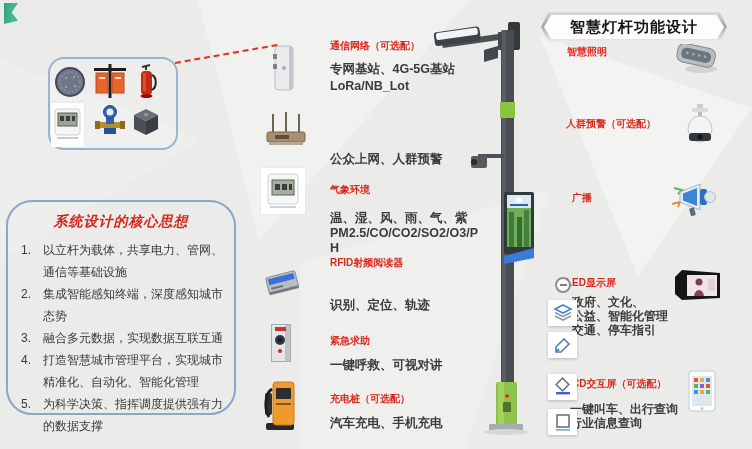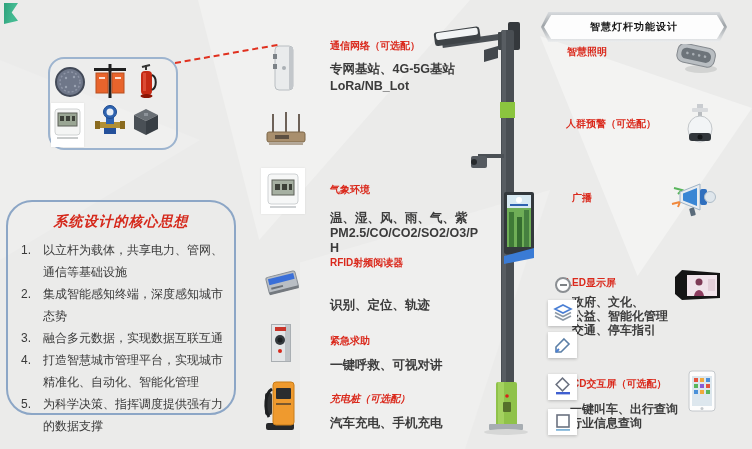--- a/index.html
+++ b/index.html
@@ -51,21 +51,21 @@
   .badge{
     position:absolute;left:541px;top:12px;width:186px;height:30px;
     background:linear-gradient(180deg,#d9dcdf 0%,#9fa4a8 45%,#eceeef 100%);
     clip-path:polygon(4% 0%,96% 0%,100% 50%,96% 100%,4% 100%,0% 50%);
     filter:drop-shadow(0 1px 1px rgba(0,0,0,.25));
   }
   .badge-inner{
     position:absolute;left:3px;top:3px;right:3px;bottom:3px;background:#fdfdfd;
     clip-path:polygon(4% 0%,96% 0%,100% 50%,96% 100%,4% 100%,0% 50%);
     display:flex;align-items:center;justify-content:center;
-    font-size:10px;font-weight:bold;color:#141414;letter-spacing:1px;
+    font-size:15px;font-weight:bold;color:#141414;letter-spacing:1px;
   }
   
   .tool-btn{
     position:absolute;left:548px;width:29px;background:#fff;
     box-shadow:0 1px 3px rgba(0,0,0,.22);
     display:flex;align-items:center;justify-content:center;cursor:pointer;
   }
   .circle-minus{
     position:absolute;left:555px;top:277px;width:12px;height:12px;border-radius:50%;
     background:#fdfdfd;border:2px solid #8b8f93;display:flex;align-items:center;justify-content:center;cursor:pointer;
@@ -234,33 +234,34 @@
       <rect x="13" y="24" width="15" height="2" fill="#2b2d2f" opacity=".6"></rect>
       <rect x="2" y="14" width="7" height="22" rx="2" fill="#2e3032"></rect>
       <path d="M9 10 C2 14 1 30 6 38" stroke="#1d1f21" stroke-width="3" fill="none"></path>
     </svg>
   </div>
 
   <div class="feat-title" style="left:330px;top:39px;">通信网络（可选配）</div>
   <div class="feat-desc" style="left:330px;top:61px;">专网基站、4G-5G基站
 LoRa/NB_Lot</div>
 
+  <div class="feat-desc" style="left:330px;top:151px;">公众上网、人群预警</div>
 
   <div class="feat-title" style="left:330px;top:183px;">气象环境</div>
   <div class="feat-desc lh15" style="left:330px;top:211px;">温、湿、风、雨、气、紫
 PM2.5/CO/CO2/SO2/O3/P
 H</div>
 
   <div class="feat-title" style="left:330px;top:256px;">RFID射频阅读器</div>
   <div class="feat-desc" style="left:330px;top:297px;">识别、定位、轨迹</div>
 
   <div class="feat-title" style="left:330px;top:334px;">紧急求助</div>
   <div class="feat-desc" style="left:330px;top:357px;">一键呼救、可视对讲</div>
 
-  <div class="feat-title" style="left:330px;top:392px;font-style:italic;">充电桩（可选配）</div>
+  <div class="feat-title" style="left:330px;top:392px;">充电桩（可选配）</div>
   <div class="feat-desc" style="left:330px;top:415px;">汽车充电、手机充电</div>
 
   <div style="position:absolute;left:428px;top:18px;">
     <svg width="112" height="418" viewBox="0 0 112 418">
 
       <g>
         <rect x="14" y="24" width="64" height="6" fill="#4b5055" transform="rotate(-8 14 24)"></rect>
         <g transform="rotate(-8 10 18)">
           <rect x="6" y="14" width="46" height="14" rx="3" fill="#3e4347"></rect>
           <rect x="8" y="15" width="42" height="7" rx="2" fill="#f2f4f5"></rect>

